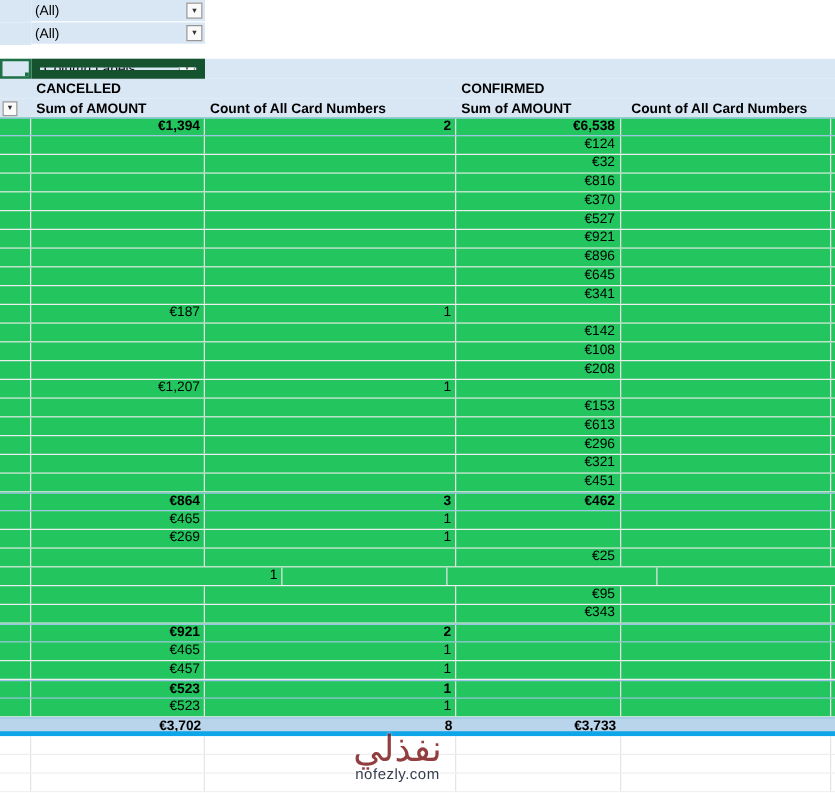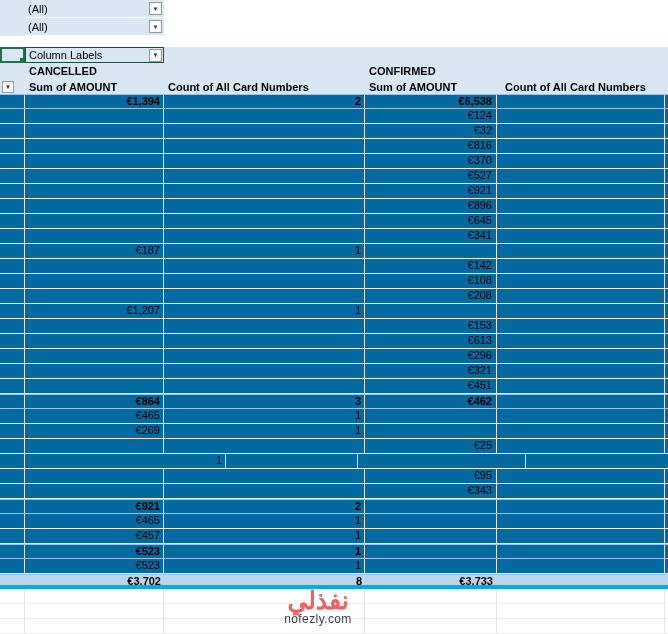--- a/index.html
+++ b/index.html
@@ -62,27 +62,27 @@
     position: relative;
     background: #d9e7f5;
   }
   .selected-cell::after {
     content: ""; position: absolute; right: -1px; bottom: -1px;
     width: 4px; height: 4px; background: #1f7145;
   }
   .collabels-cell {
     display: flex; align-items: center; justify-content: space-between;
     padding: 0 1px 0 3px;
-    border: 1px solid #14532d;
+    border: 7px solid #14532d;
     background: #d9e7f5;
   }
   .filterbtn-wrap { display: flex; align-items: center; padding-left: 2px; }
 
   
-  .data-row { height: 15px; border-bottom: 1px solid #ededed; background: #0369a1; }
+  .data-row { height: 15px; border-bottom: 1px solid #ededed; background: #22c55e; }
   .data-row .cell {
     height: 100%; line-height: 13px;
     border-right: 1px solid #e5e5e5;
   }
   .num { text-align: right; padding-right: 3px; }
   .colD.num { padding-right: 4px; }
   .subtotal { font-weight: bold; border-top: 1px solid #9dc3e6; border-bottom: 1px solid #9dc3e6; }
   .grandtotal {
     font-weight: bold;
     background: #b9d5eb;
@@ -91,21 +91,21 @@
   }
   .grandtotal .cell { border-right: none; }
   .empty-row { background: #fff; }
 
   
   .watermark {
     position: absolute; left: 232px; top: 588px; width: 172px;
     text-align: center; pointer-events: none;
   }
   .wm-ar {
-    font-size: 25px; font-weight: bold; color: #ef4444; opacity: 0.85;
+    font-size: 29px; font-weight: normal; color: #7f1d1d; opacity: 0.85;
     line-height: 25px; direction: rtl;
     text-shadow: 0 0 2px #ffffff;
   }
   .wm-domain {
     font-size: 12px; color: #0f172a; opacity: 0.85; line-height: 13px;
     letter-spacing: 0.4px;
     text-align: center;
   }
 </style>
 </head>

